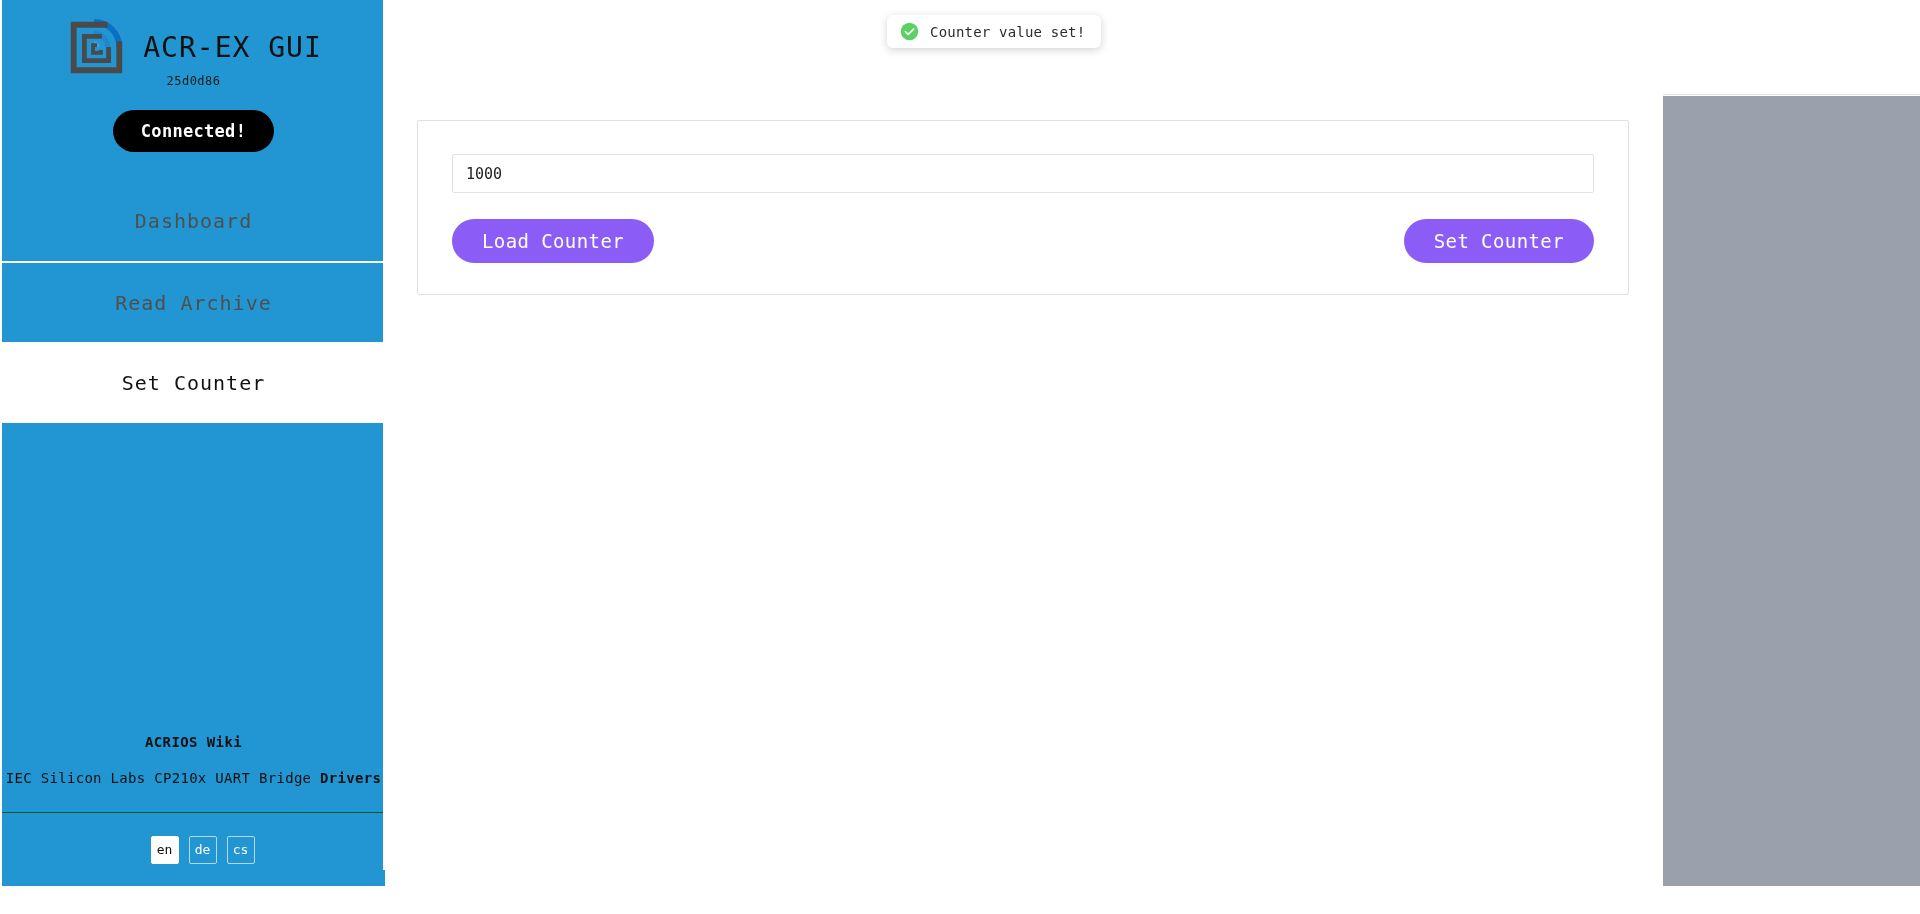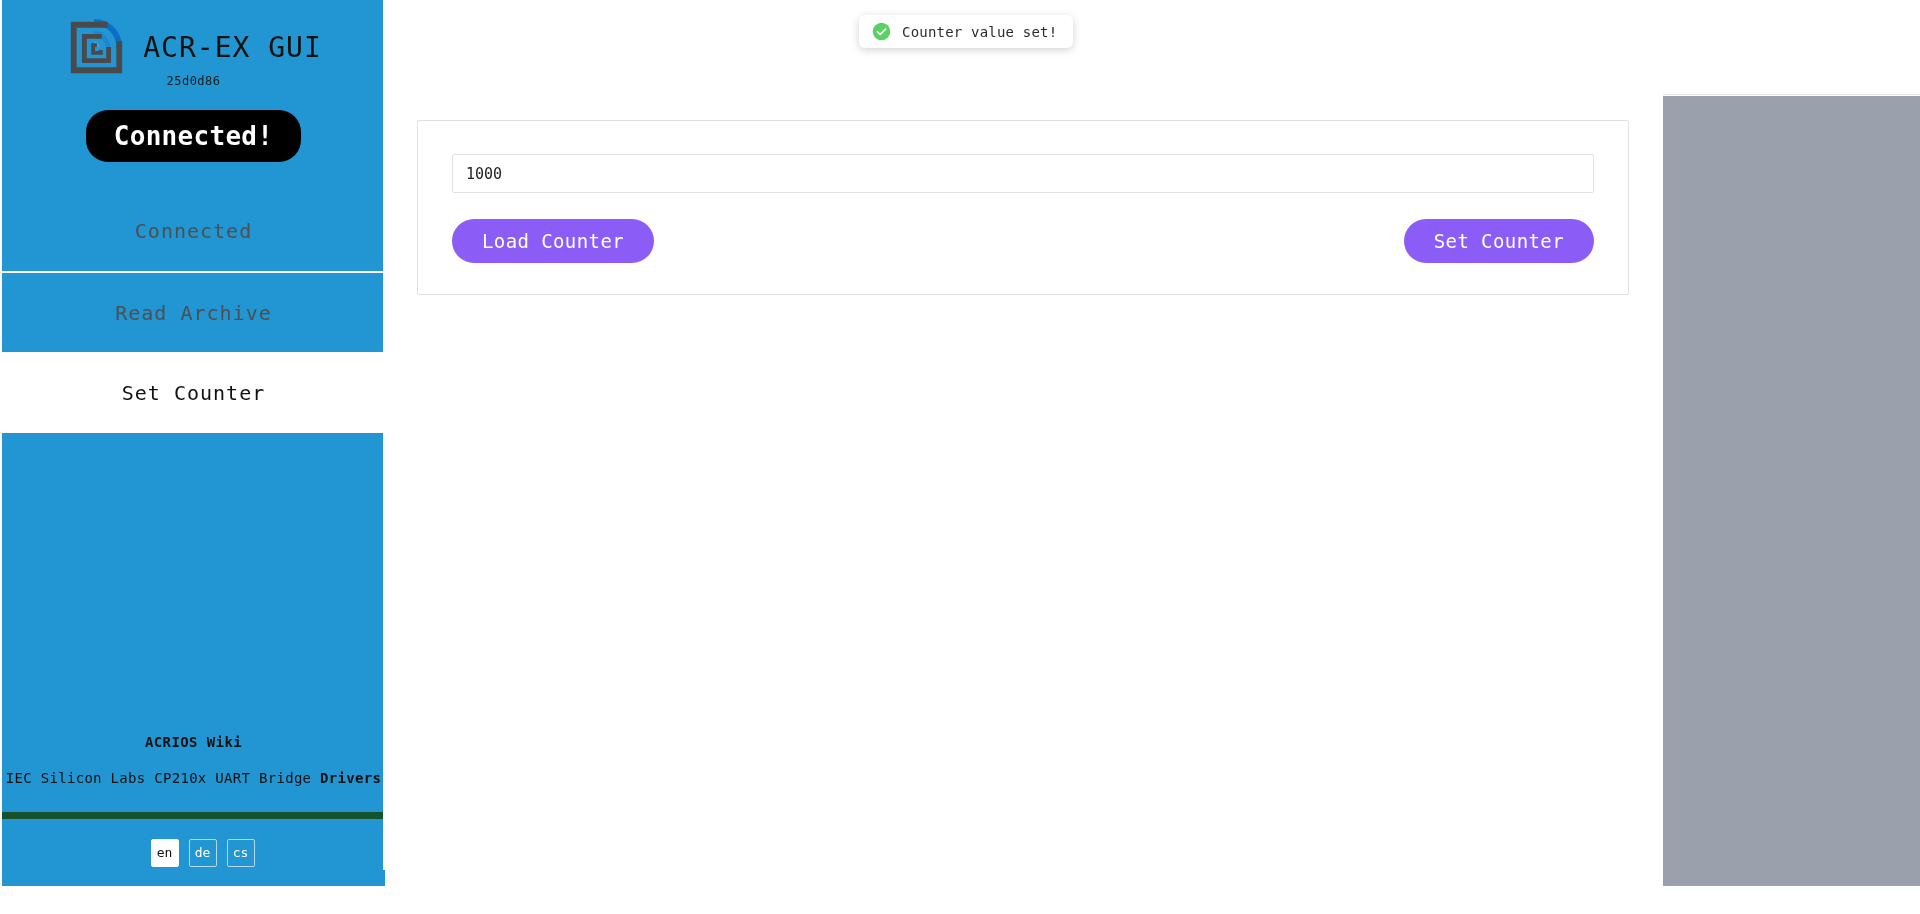--- a/index.html
+++ b/index.html
@@ -57,21 +57,21 @@
     display: flex;
     justify-content: center;
     margin-top: 22px;
   }
   .conn-badge {
     background: #000000;
     color: #ffffff;
     border: none;
     border-radius: 22px;
     font-family: inherit;
-    font-size: 26px;
+    font-size: 17px;
     font-weight: 700;
     padding: 11px 28px;
     cursor: pointer;
     letter-spacing: .3px;
   }
 
   .nav {
     margin-top: 28px;
     display: flex;
     flex-direction: column;
@@ -118,21 +118,21 @@
     letter-spacing: .3px;
   }
   .link-drivers-row .drv {
     font-weight: 700;
     color: #111111;
     text-decoration: none;
     cursor: pointer;
   }
 
   .lang-bar {
-    border-top: 7px solid #14532d;
+    border-top: 1px solid #14532d;
     height: 74px;
     display: flex;
     align-items: center;
     justify-content: center;
     gap: 10px;
     padding-left: 18px;
   }
   .lang-btn {
     width: 28px; height: 28px;
     border: 1px solid #b5d8ee;
@@ -157,21 +157,21 @@
   
   #header {
     position: absolute;
     left: 383px; top: 0;
     width: 1537px; height: 95px;
     background: #ffffff;
     border-bottom: 1px solid #e3e3e3;
   }
   .toast {
     position: absolute;
-    left: 476px; top: 15px;
+    left: 504px; top: 15px;
     display: flex;
     align-items: center;
     gap: 11px;
     background: #ffffff;
     border-radius: 6px;
     padding: 10px 16px 10px 13px;
     box-shadow: 0 2px 9px rgba(0,0,0,.18);
     height: 33px;
   }
   .toast-icon { width: 19px; height: 19px; flex: 0 0 19px; }
@@ -285,21 +285,21 @@
       </span>
       <span class="brand-title">ACR-EX GUI</span>
     </div>
     <div class="brand-version">25d0d86</div>
 
     <div class="conn-wrap">
       <button class="conn-badge">Connected!</button>
     </div>
 
     <nav class="nav">
-      <button class="nav-item">Connected</button>
+      <button class="nav-item">Dashboard</button>
       <button class="nav-item divided">Read Archive</button>
       <button class="nav-item active">Set Counter</button>
     </nav>
 
     <div class="sidebar-spacer"></div>
 
     <div class="links">
       <a class="link-wiki">ACRIOS Wiki</a>
       <div class="link-drivers-row"><span>IEC Silicon Labs CP210x UART Bridge </span><a class="drv">Drivers</a></div>
     </div>

